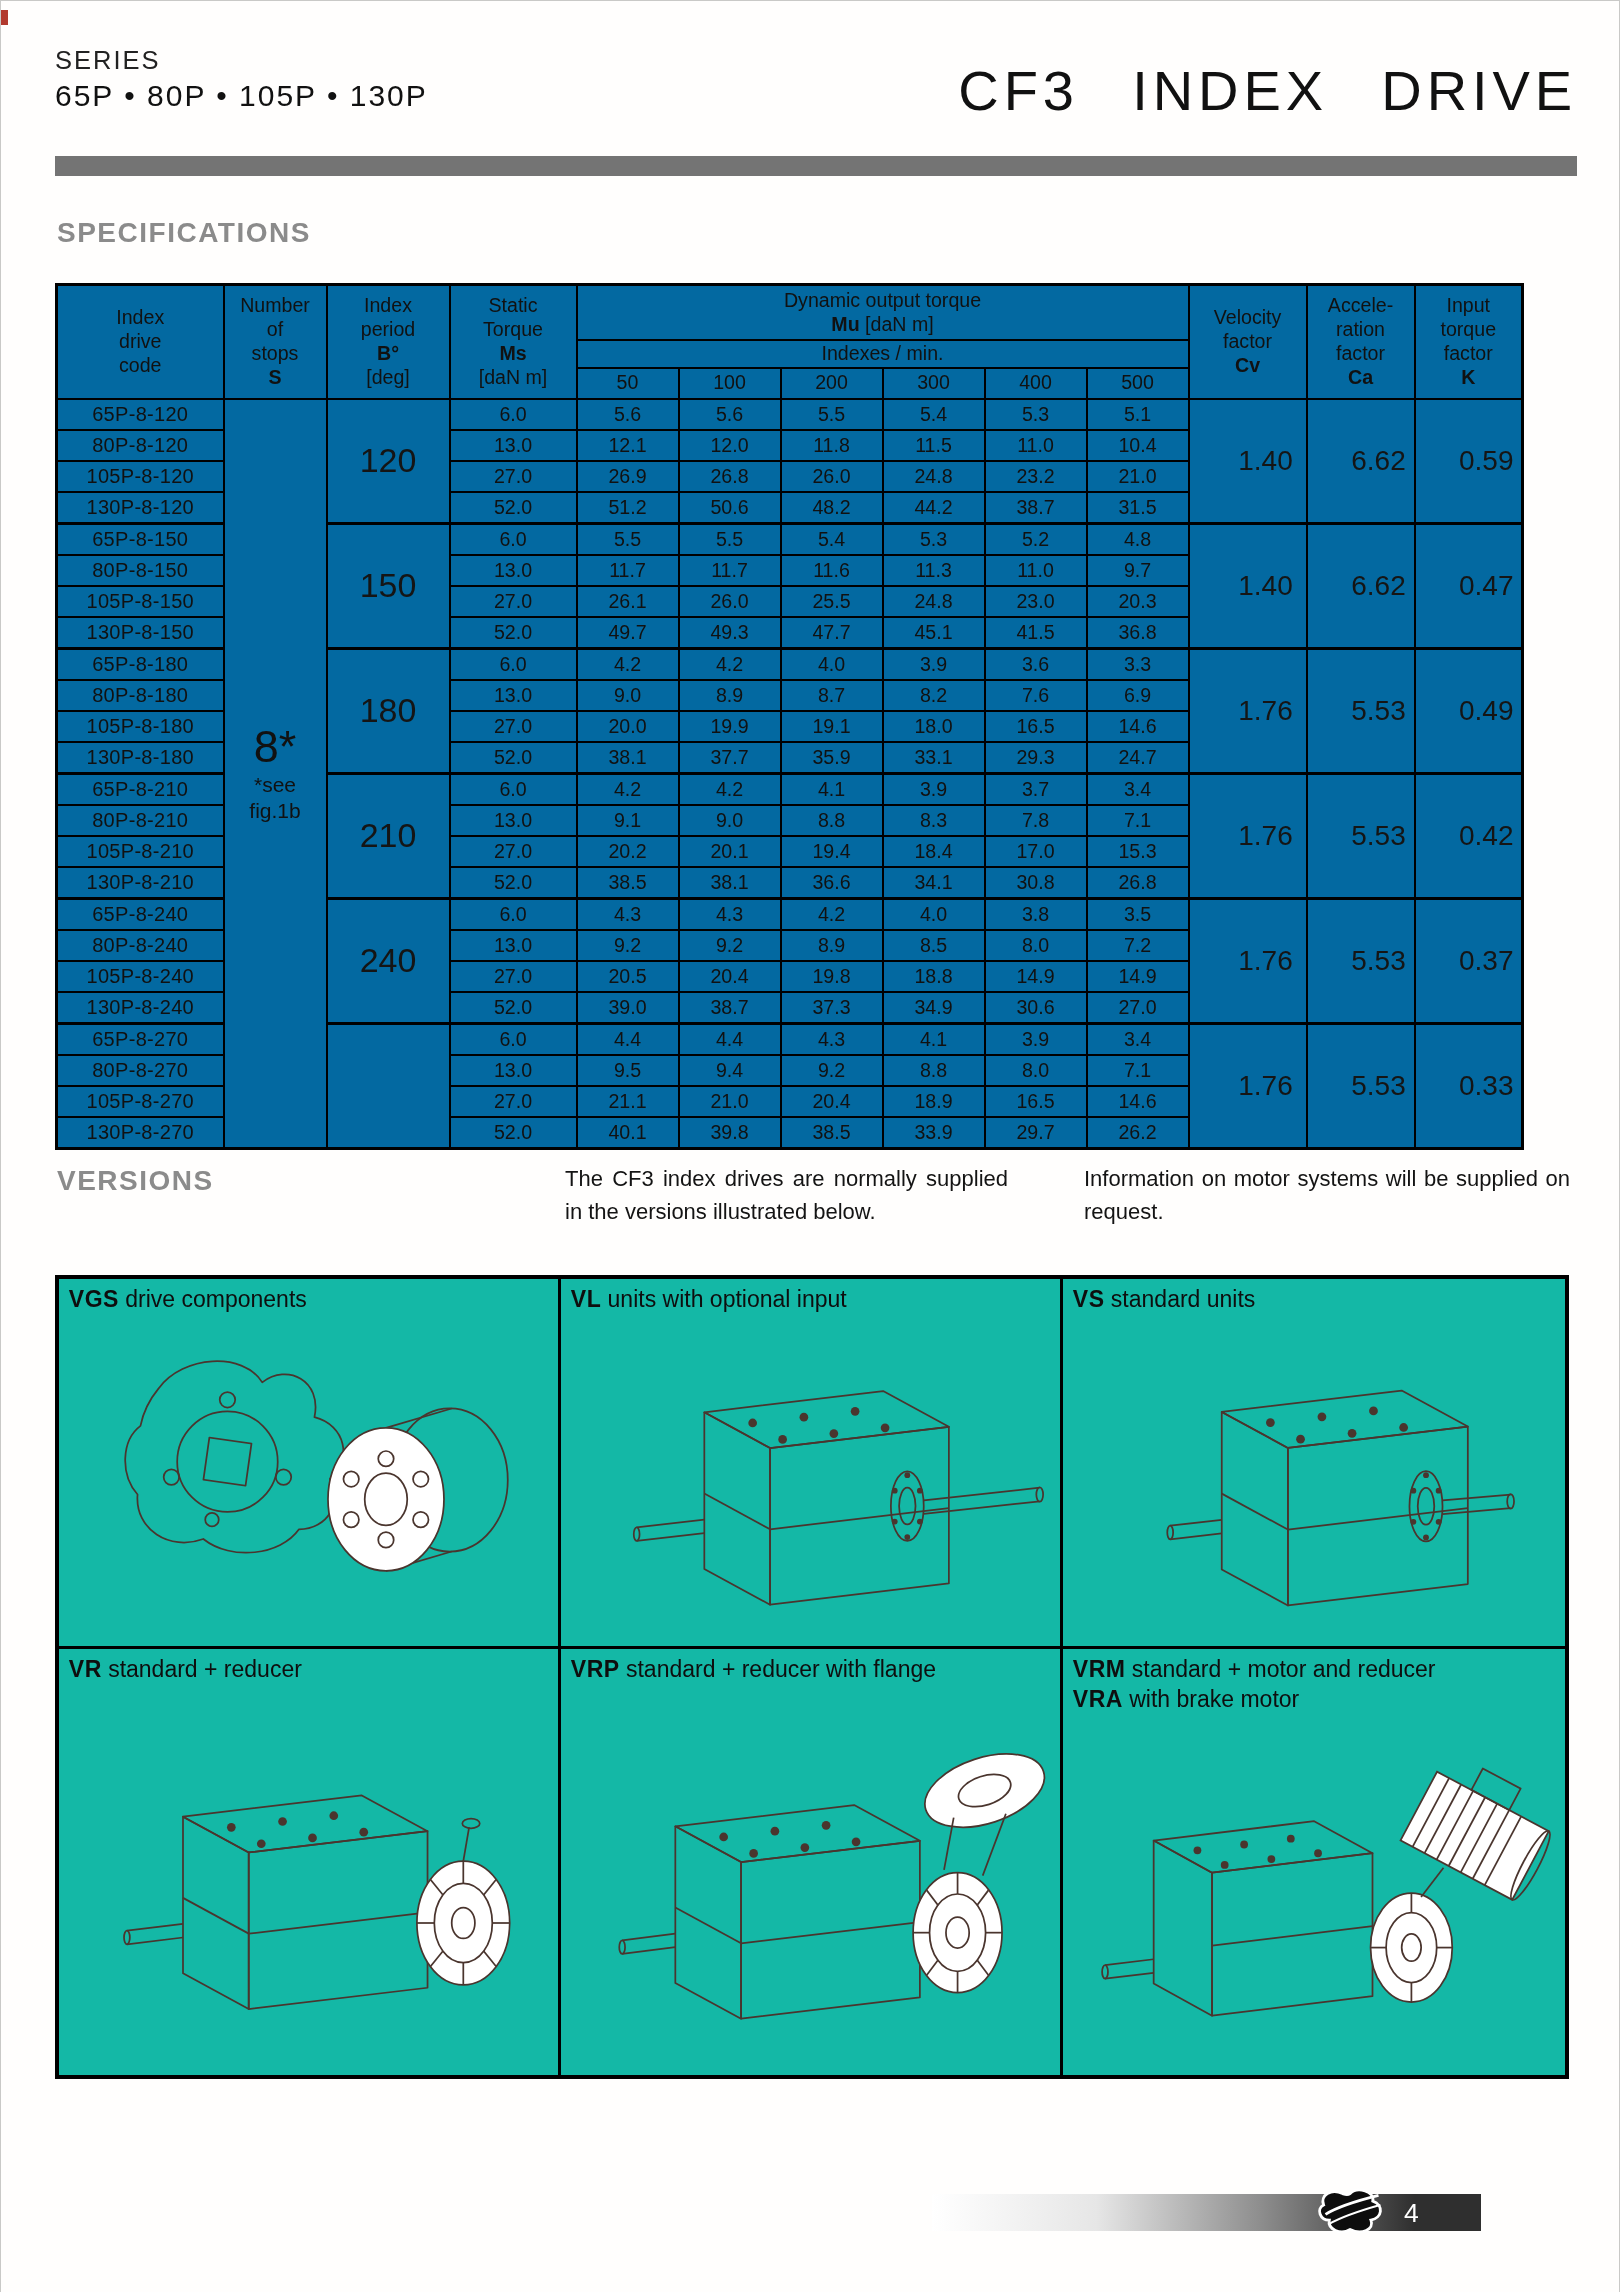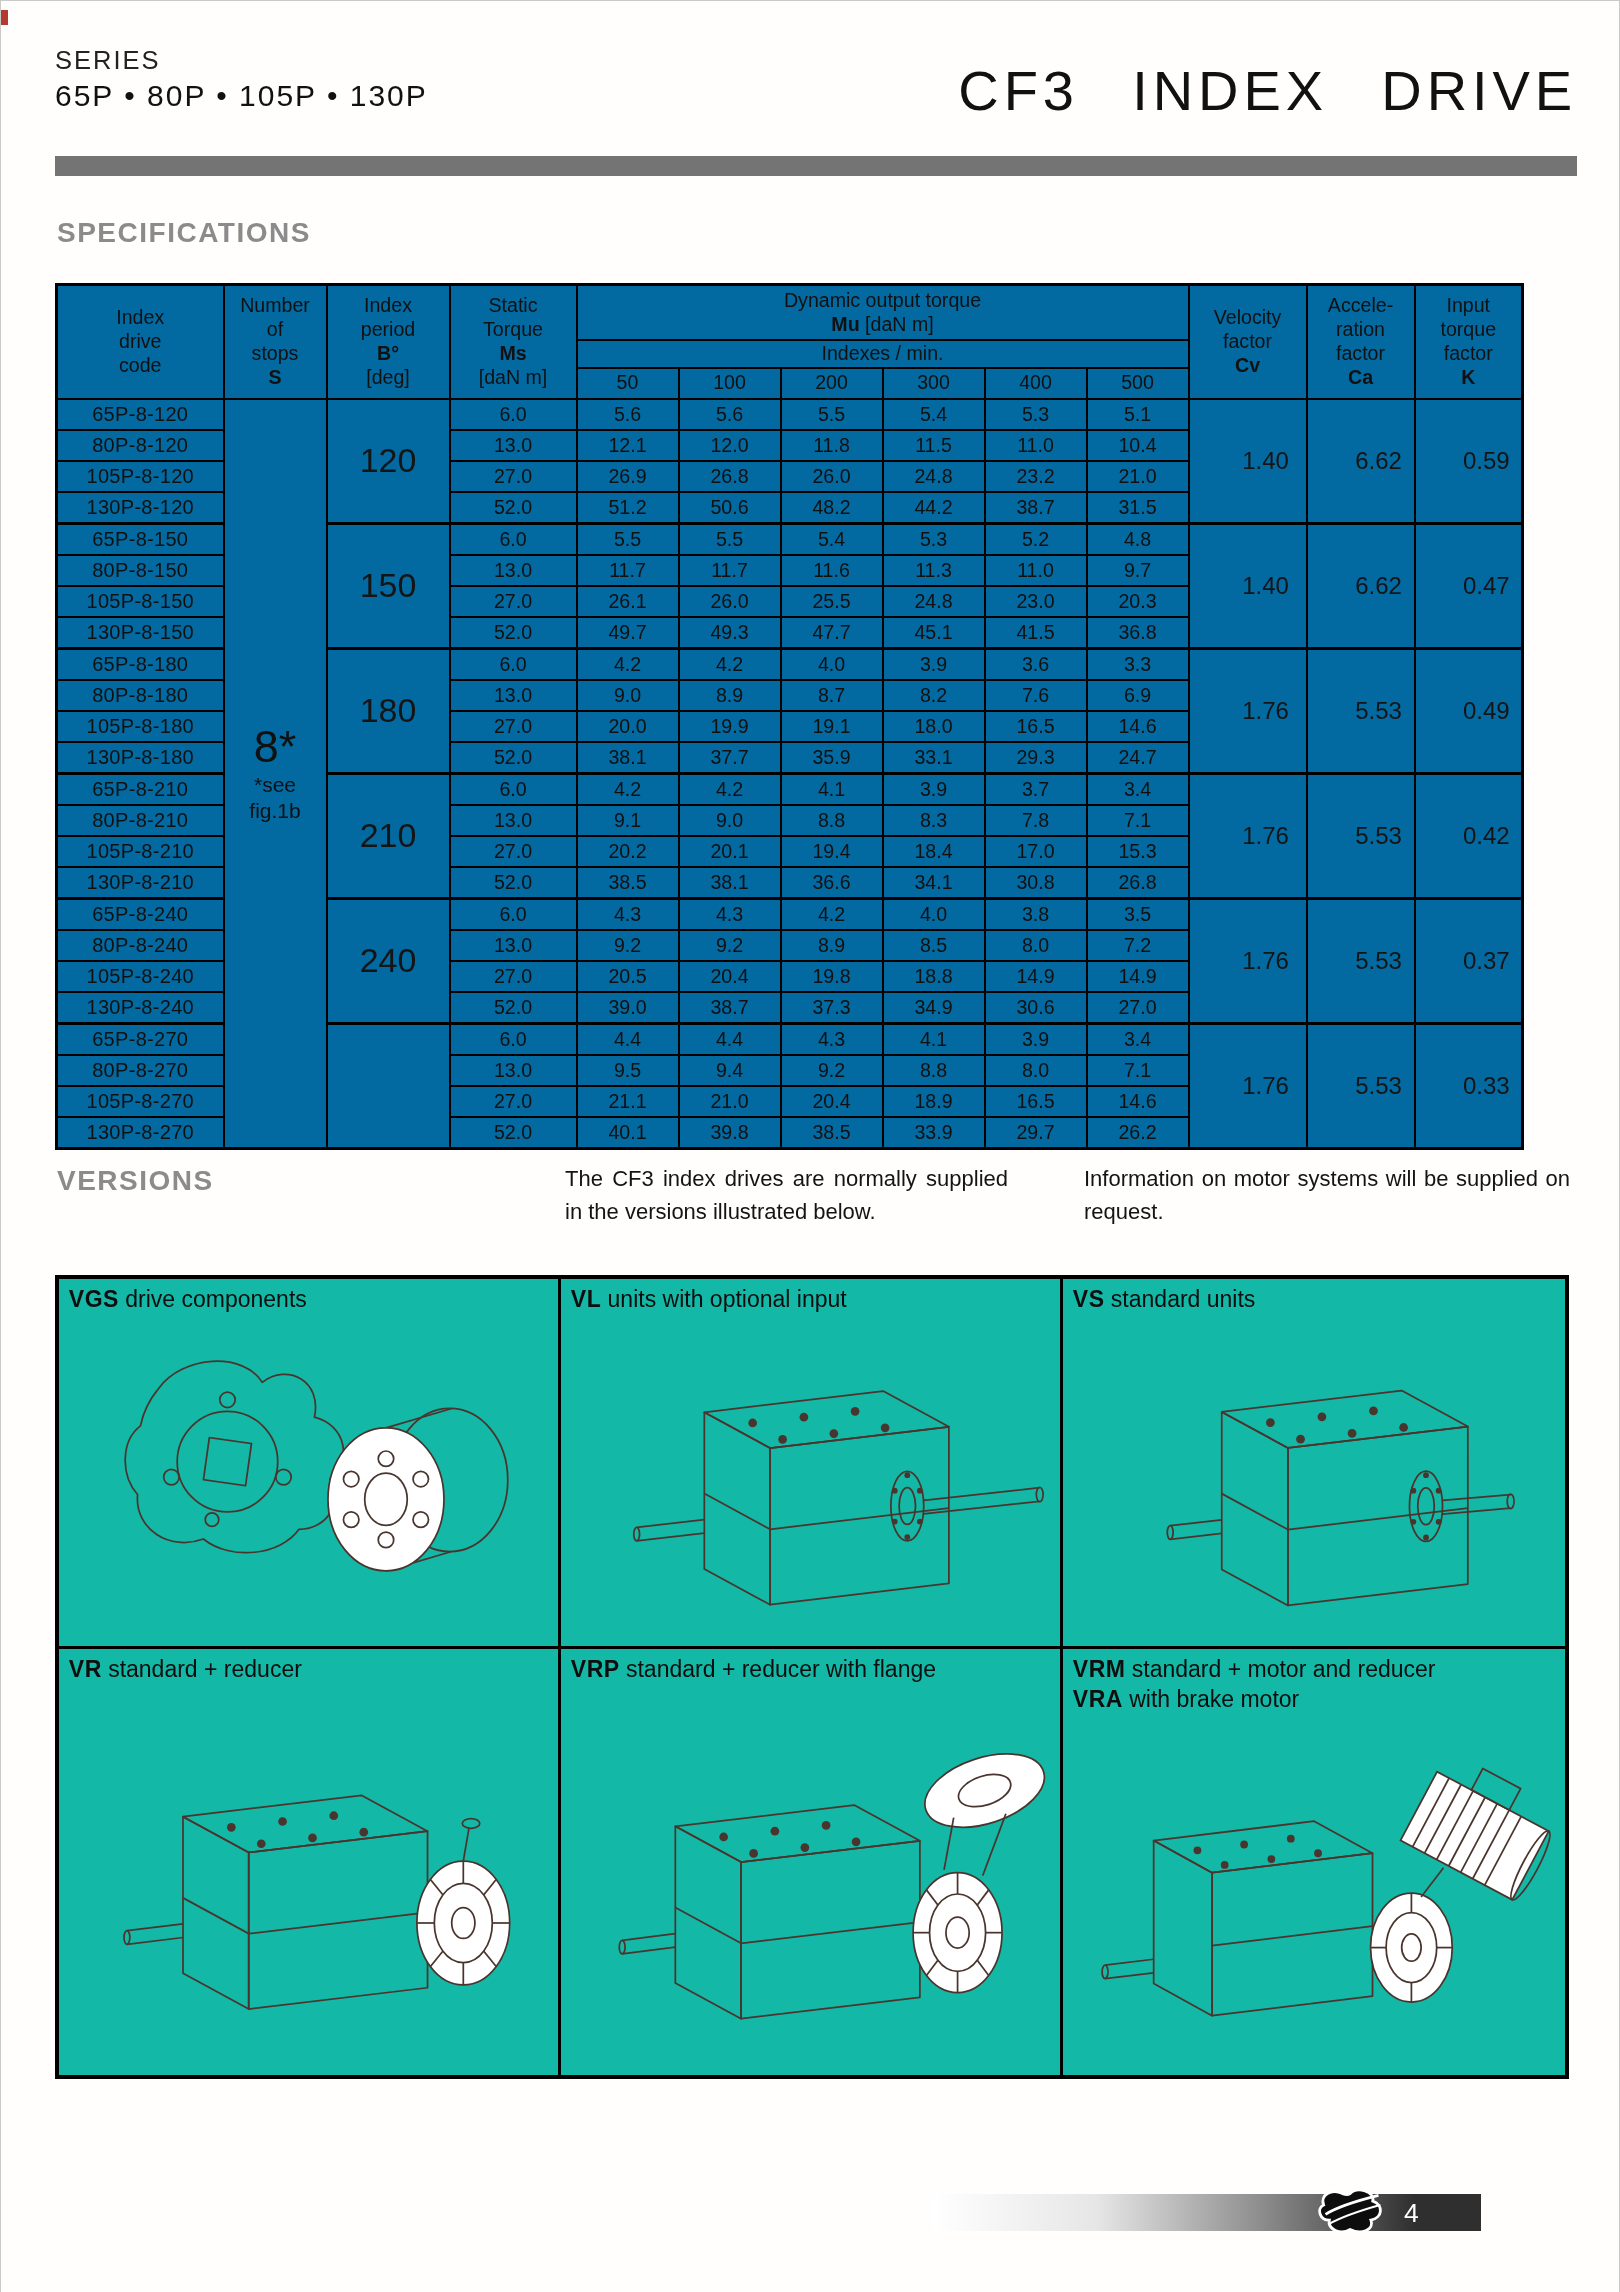--- a/index.html
+++ b/index.html
@@ -39,21 +39,21 @@
   thead th { font-weight:normal; font-size:19px; line-height:1.22; }
   .hl { display:block; }
   .b { font-weight:bold; }
   .h1 { height:53px; }
   .h2 { height:25.5px; }
   .h3 { height:29px; }
   tbody td { height:29px; }
   tr.gs td { border-top-width:3.9px;border-radius:14px; }
   td.code { font-size:20px; letter-spacing:0.3px; }
   td.period { font-size:34px; color:#151515; }
-  td.factor { font-size:24px; color:#151515;padding-left:36px; }
+  td.factor { font-size:28px; color:#151515;padding-left:36px; }
   td.stops { vertical-align:middle; }
   .stops-big { font-size:45px; line-height:1.1; }
   .stops-note { font-size:21px; line-height:1.25; }
 
   
   #versions-heading { position:absolute; left:56px; top:1164px; }
   .vtext { position:absolute; font-size:22px; line-height:1.52; text-align:justify; color:#141414; }
   #vtext1 { left:564px; top:1161px; width:443px; }
   #vtext2 { left:1083px; top:1161px; width:486px; }
 

